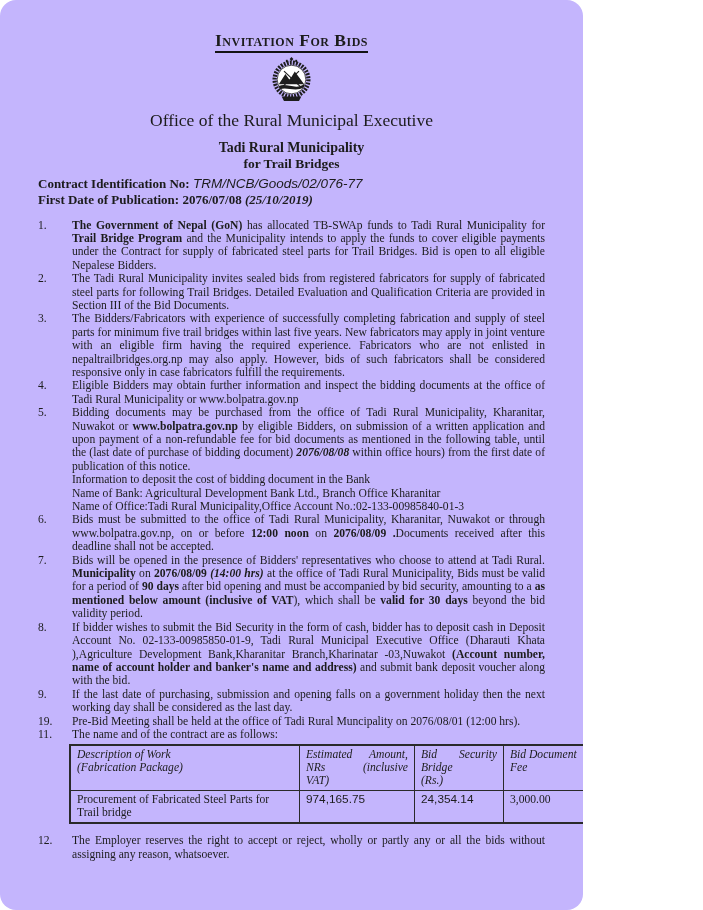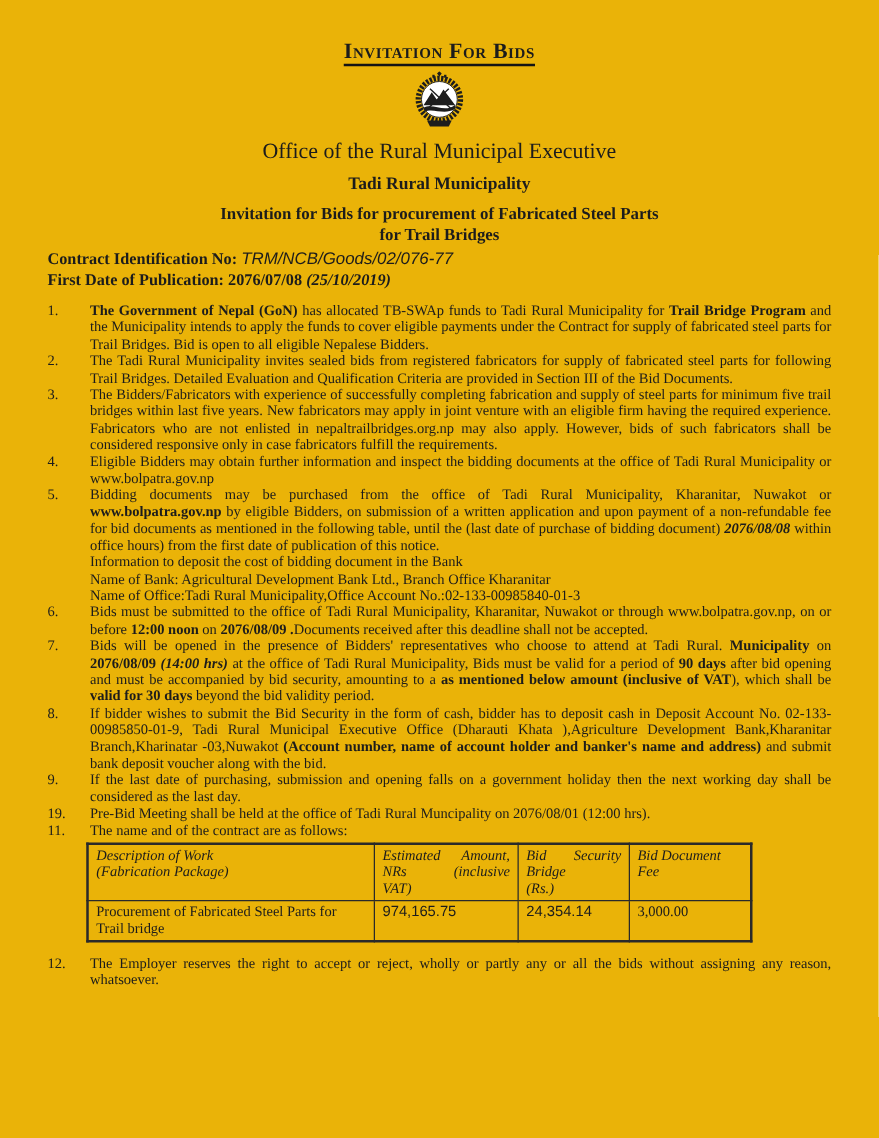--- a/index.html
+++ b/index.html
@@ -1,23 +1,24 @@
 <!DOCTYPE html>
 <html><head>
 <meta charset="utf-8">
 <style>
   html,body{margin:0;padding:0;background:#ffffff;}
   .page{
     position:relative;
-    width:703px;height:910px;
-    background:#eab308;
+    width:583px;height:910px;
+    background:#c4b5fd;
     color:#1c1c1c;
     font-family:"Liberation Serif", serif;
     overflow:hidden;
     box-sizing:border-box;
+    border-radius:16px;
   }
   .content{margin:0 38px;}
   
   .title-wrap{text-align:center;padding-top:30px;}
   .doc-title{
     display:inline-block;
     font-variant:small-caps;
     font-weight:bold;
     font-size:17.5px;
     letter-spacing:.5px;
@@ -112,21 +113,20 @@
       <path d="M23 58 L37 36 L46 49 L57 31 L77 58 Z" fill="#1d1d1d"></path>
 
       <path d="M23 62 C 40 54, 60 72, 77 57 L77 64 C 58 76, 40 62, 25 69 Z" fill="#1d1d1d"></path>
 
       <path d="M29 84 L71 84 L66 94 L34 94 Z" fill="#1d1d1d"></path>
     </svg>
   </div>
 
   <div class="office">Office of the Rural Municipal Executive</div>
   <div class="muni">Tadi Rural Municipality</div>
-  <div class="subject first">Invitation for Bids for procurement of Fabricated Steel Parts</div>
   <div class="subject">for Trail Bridges</div>
 
   <div class="content">
     <div class="meta-line first"><span>Contract Identification No: </span><span class="contract-val">TRM/NCB/Goods/02/076-77</span></div>
     <div class="meta-line"><span>First Date of Publication: </span><span>2076/07/08 </span><span class="bi">(25/10/2019)</span></div>
 
     <div class="list" id="list-a">
         <div class="li">
           <div class="num">1.</div>
           <div class="ibody"><span class="b">The Government of Nepal (GoN)</span><span> has allocated TB-SWAp funds to Tadi Rural Municipality for </span><span class="b">Trail Bridge Program</span><span> and the Municipality intends to apply the funds to cover eligible payments under the Contract for supply of fabricated steel parts for Trail Bridges. Bid is open to all eligible Nepalese Bidders.</span></div>

